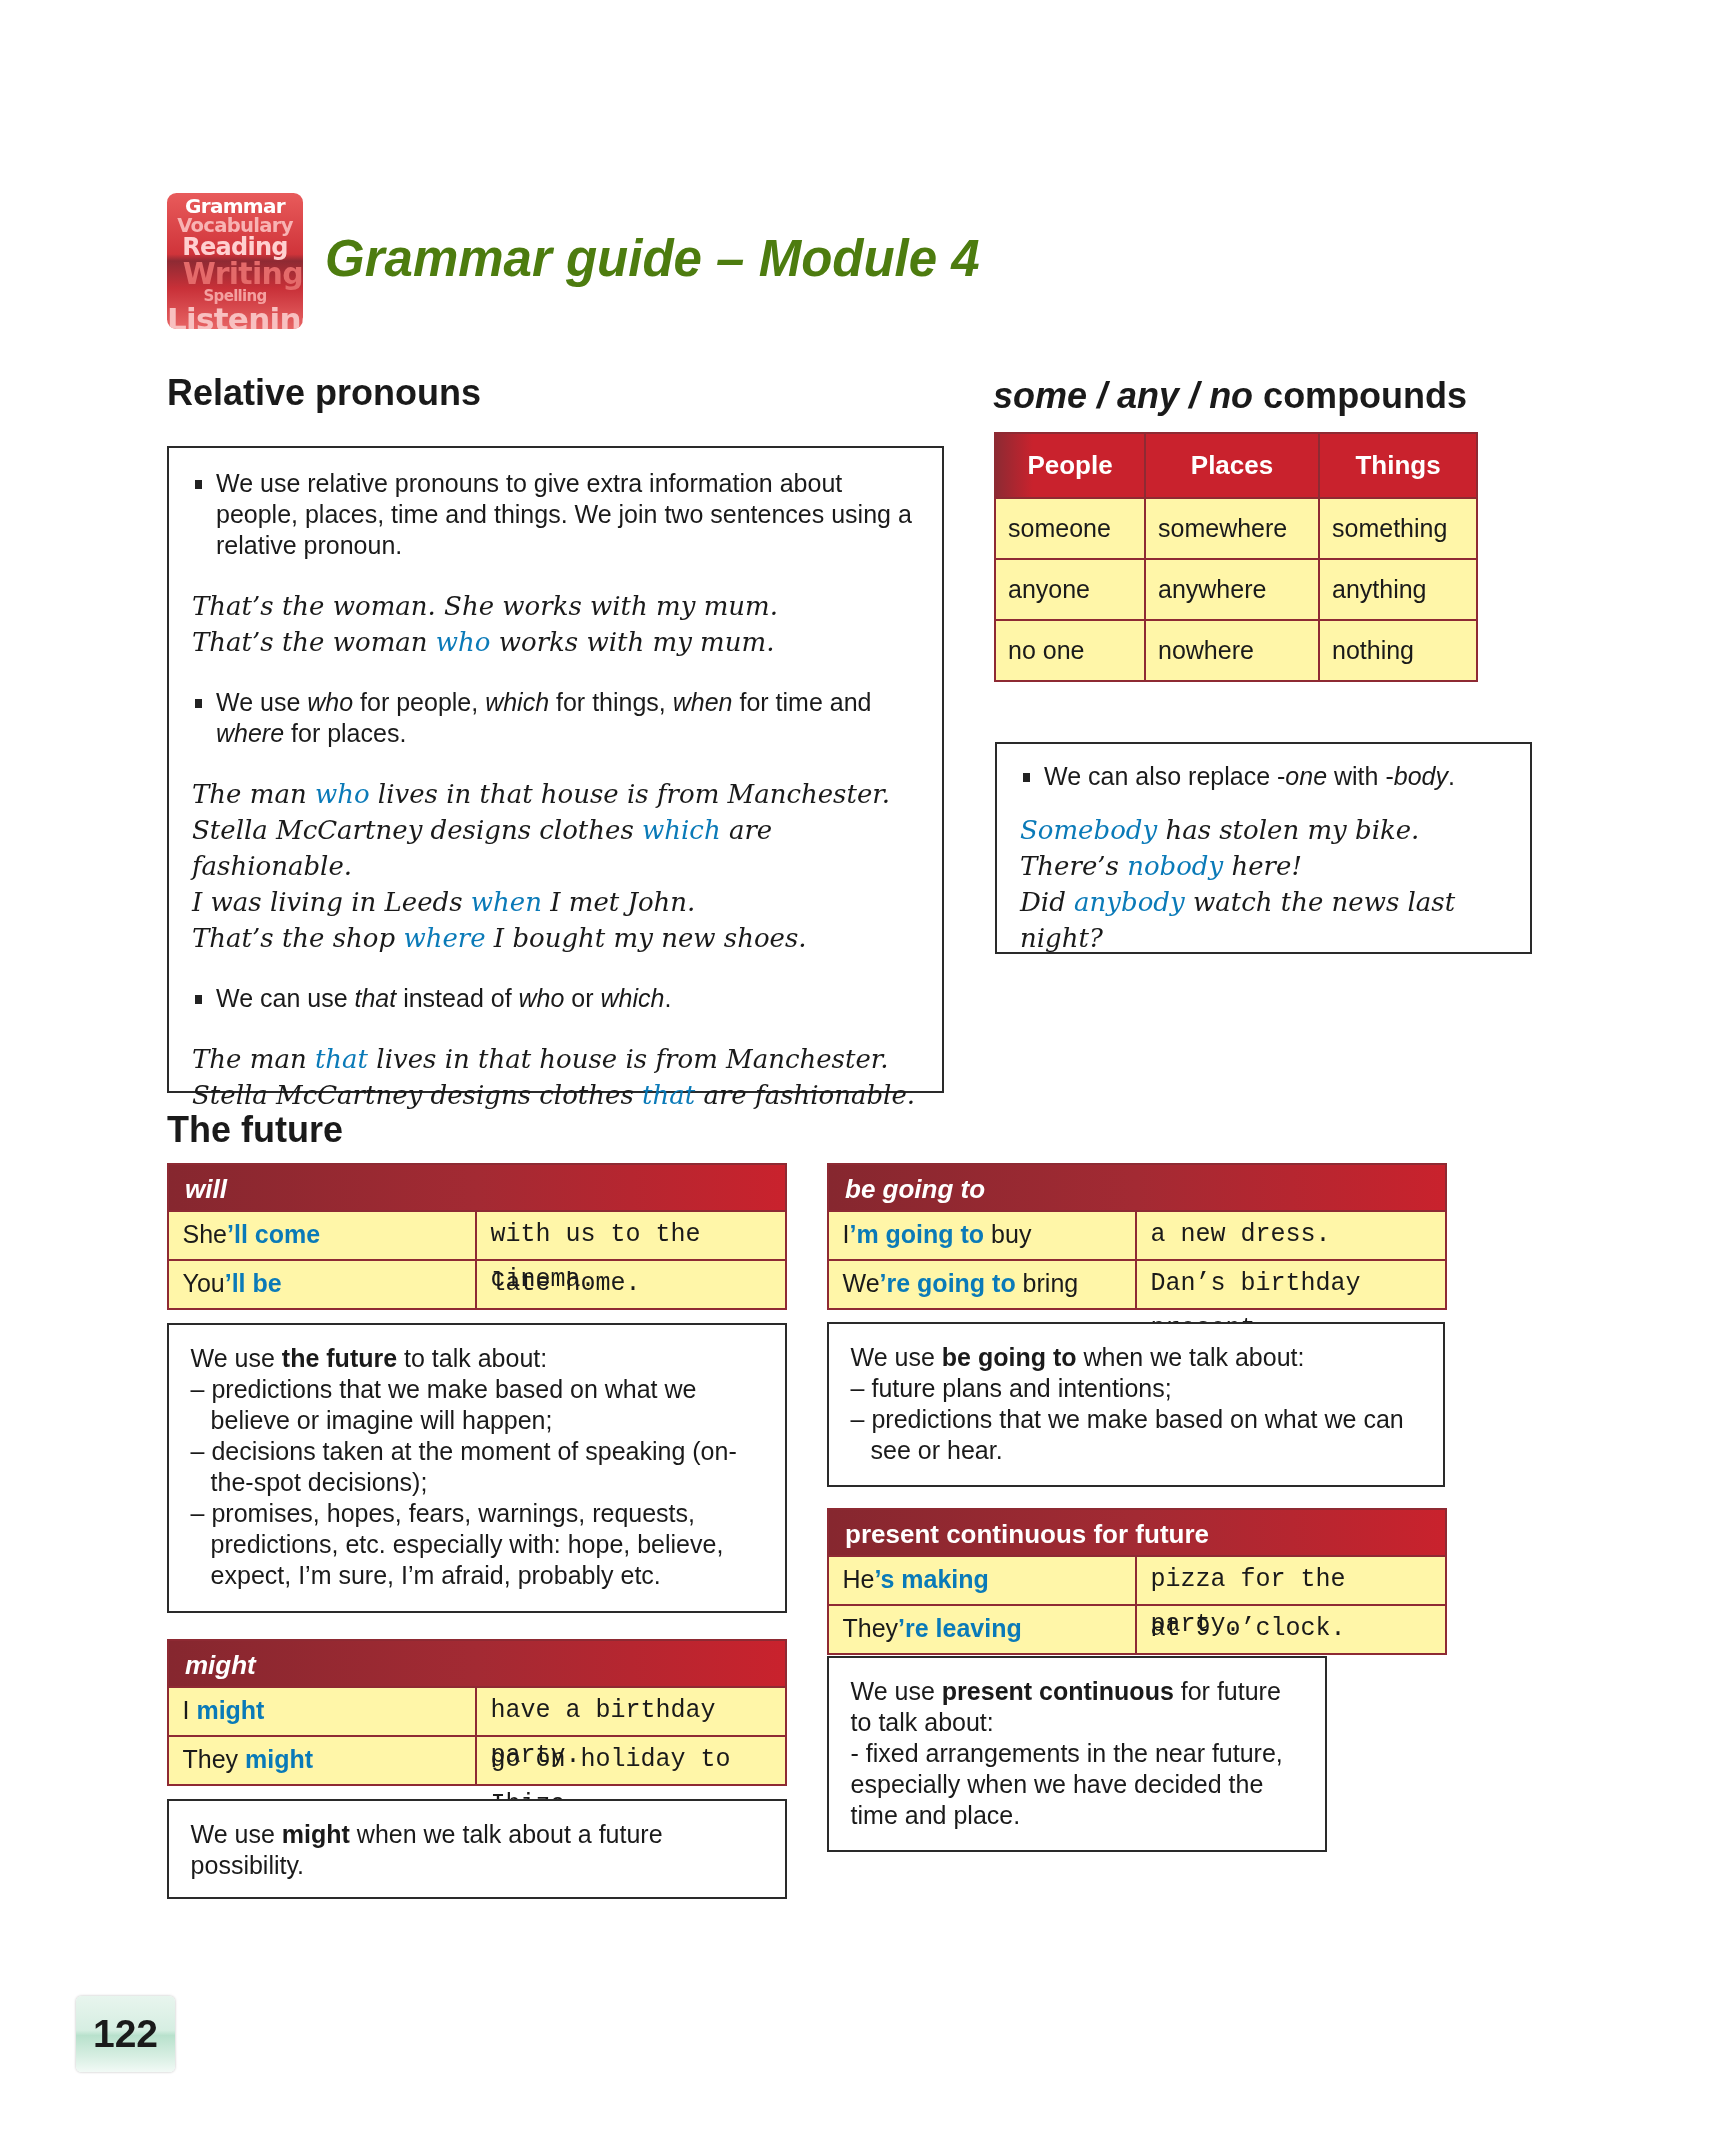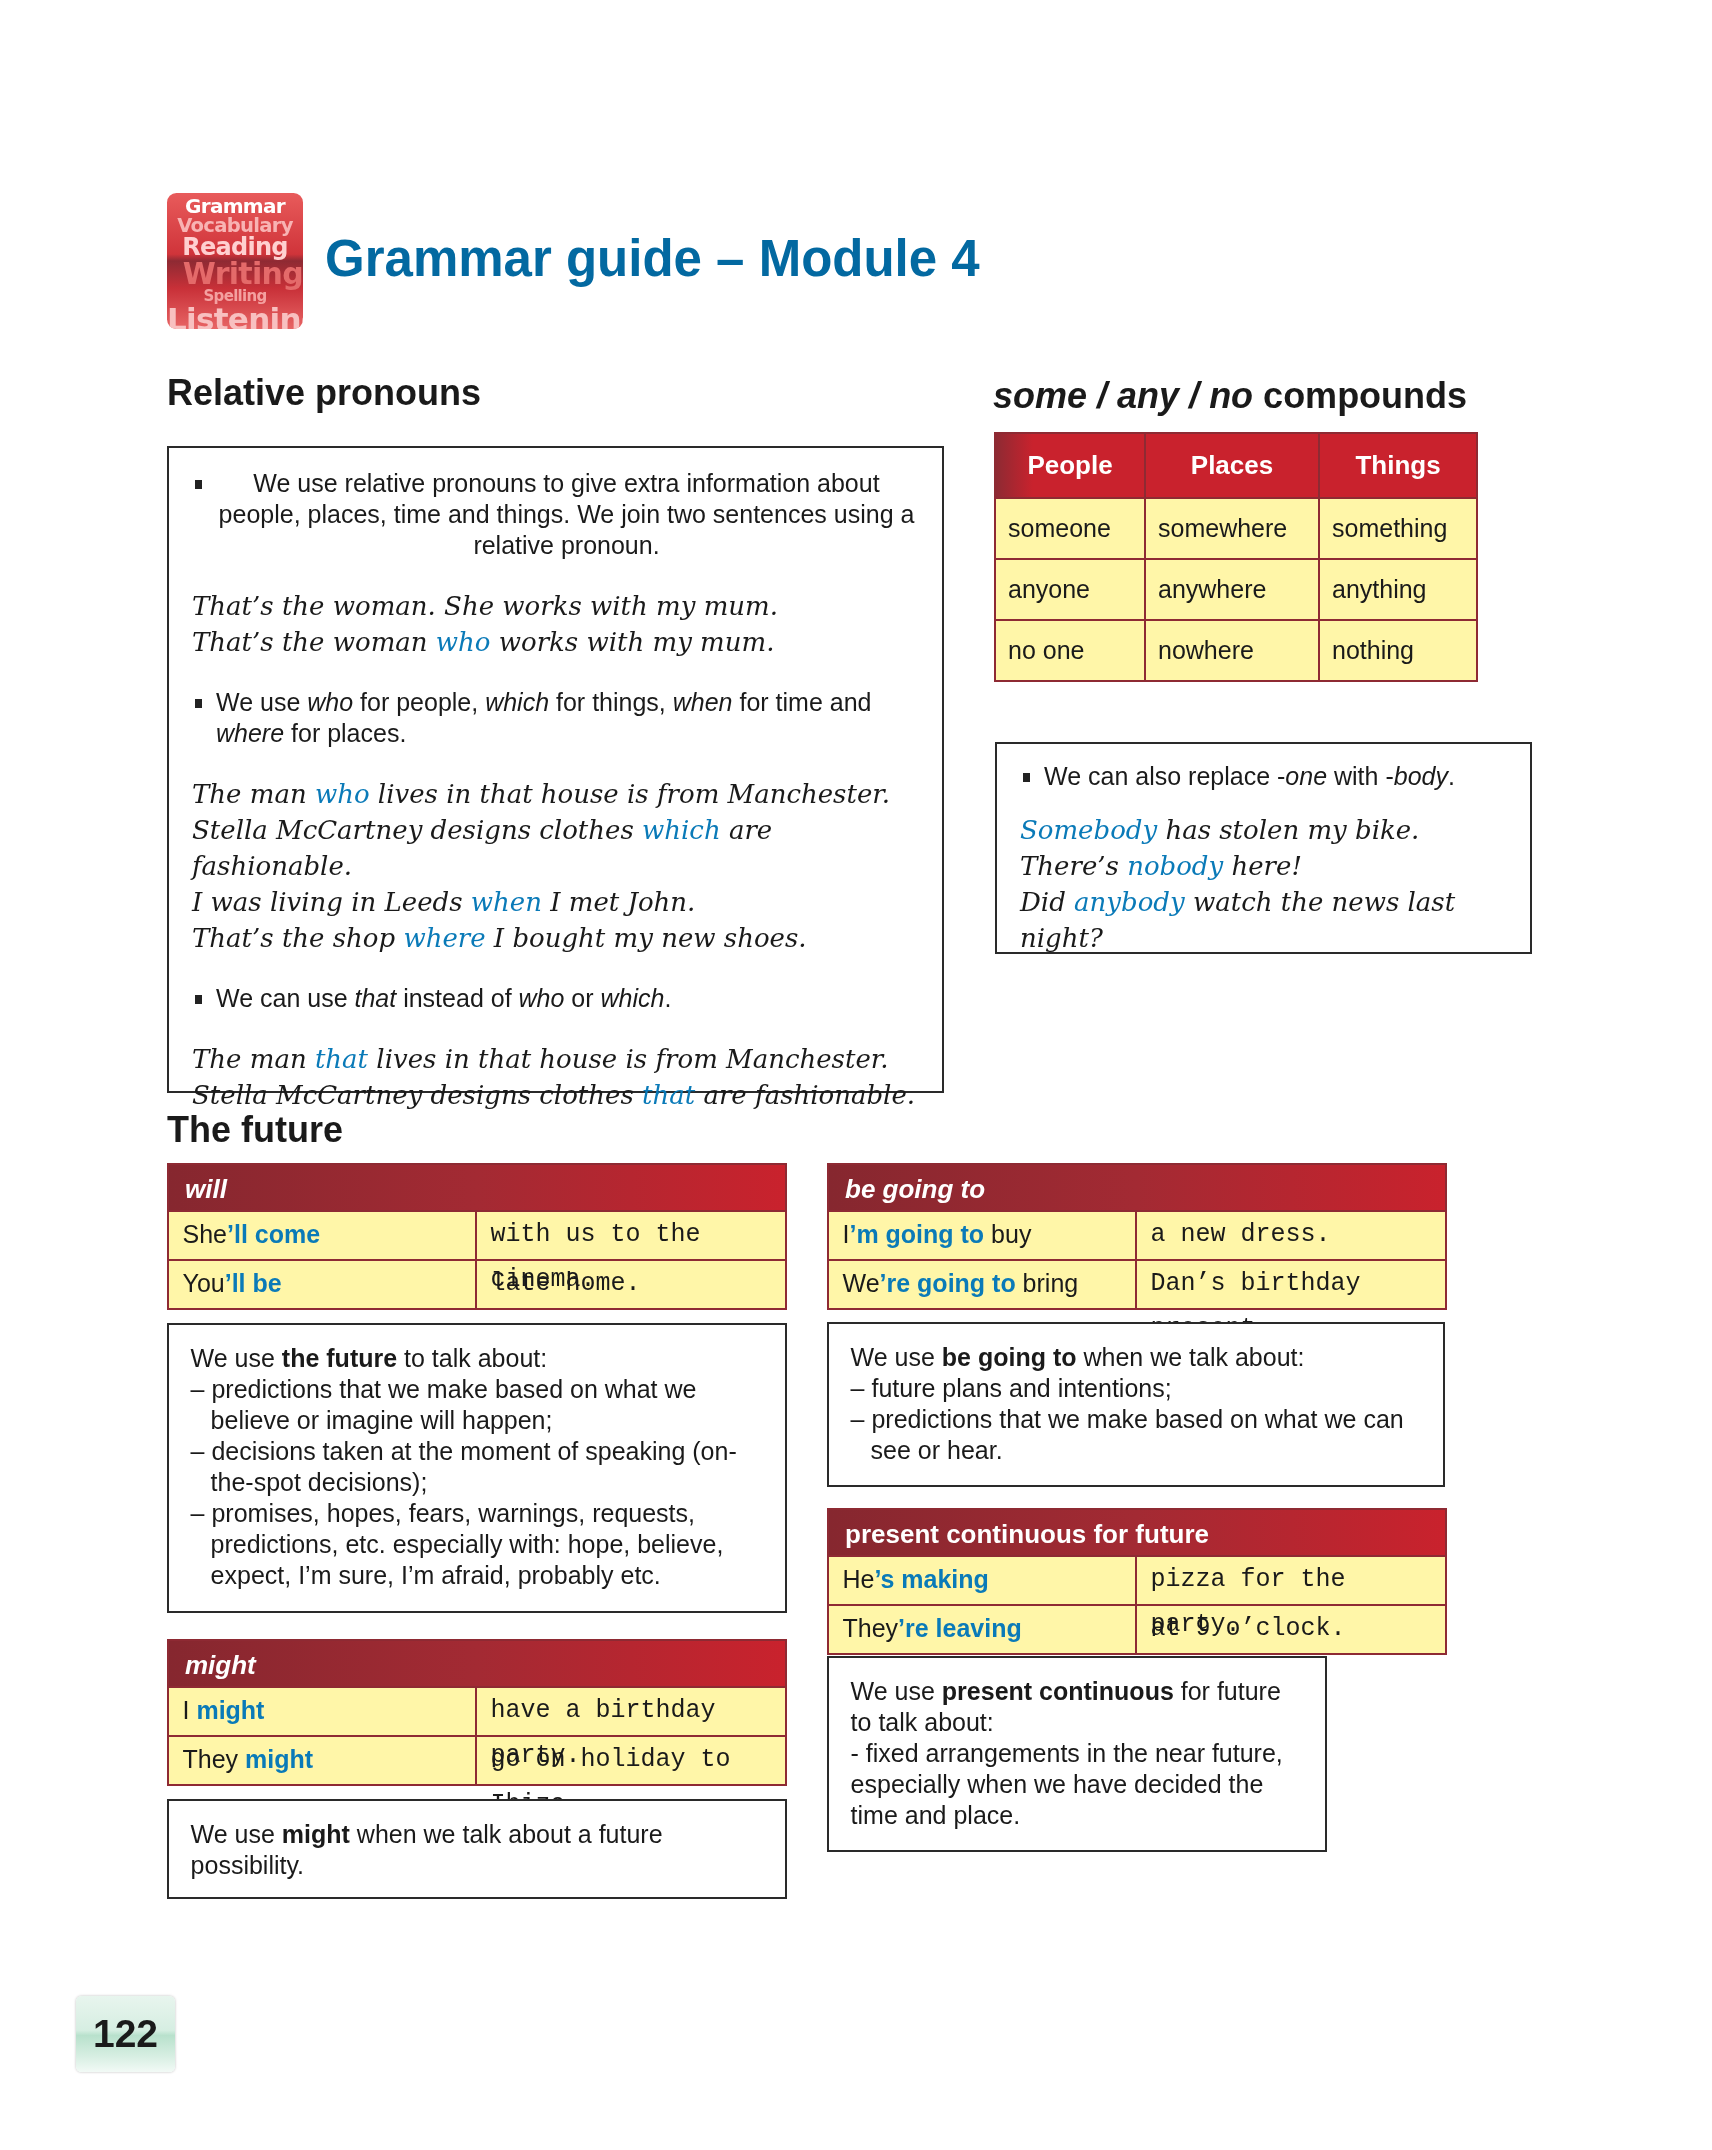--- a/index.html
+++ b/index.html
@@ -14,21 +14,21 @@
     background: linear-gradient(180deg,#e85b5b 0%,#d0343a 45%,#8e2a33 50%,#c83038 70%,#e86565 100%);
     overflow:hidden; text-align:center; font-family:"DejaVu Sans", sans-serif; font-weight:bold; line-height:1; }
   .logo div { letter-spacing:-0.7px; }
   .lg1 { color:#ffffff; font-size:20px; margin-top:2.7px; }
   .lg2 { color:#f8b3b3; font-size:19.6px; }
   .lg3 { color:#ffd0d0; font-size:24px; }
   .lg4 { color:#e46a6a; font-size:30px;text-align:right; }
   .lg5 { color:#f4a0a0; font-size:15px; }
   .lg6 { color:#f8c0c0; font-size:31px;text-decoration:underline; }
 
-  .title { left:325px; top:229px; font-size:51px; font-weight:bold; color:#0369a1; }
+  .title { left:325px; top:229px; font-size:51px; font-weight:bold; color:#4d7c0f;font-style:italic; }
 
   .h2 { font-size:36px; font-weight:bold; color:#1a1a1a; }
 
   .box { border:2.7px solid #2a2a2a; background:#fff; box-sizing:border-box; }
   .txt { font-size:25px; line-height:31px; }
   .bullet { position:relative; padding-left:24px; }
   .bullet:before { content:""; position:absolute; left:2.7px; top:12px; width:7.4px; height:8.8px; background:#222; }
   .ex { font-size:26px; line-height:36px; }
 
   
@@ -62,21 +62,21 @@
   <div class="lg2">Vocabulary</div>
   <div class="lg3">Reading</div>
   <div class="lg4">Writing</div>
   <div class="lg5">Spelling</div>
   <div class="lg6">Listening</div>
 </div>
 <div class="abs title">Grammar guide – Module 4</div>
 
 <div class="abs h2" style="left:167px; top:372px;">Relative pronouns</div>
 <div class="abs box" style="left:167px; top:446px; width:777px; height:647px; padding:20px 23px;">
-  <div class="txt bullet" style="width:701px;text-align:center;">We use relative pronouns to give extra information about people, places, time and things. We join two sentences using a relative pronoun.</div>
+  <div class="txt bullet" style="width:701px;">We use relative pronouns to give extra information about people, places, time and things. We join two sentences using a relative pronoun.</div>
   <div class="ex hand" style="margin-top:27px;">
     <div>That’s the woman. She works with my mum.</div>
     <div><span>That’s the woman </span><span class="blue">who</span><span> works with my mum.</span></div>
   </div>
   <div class="txt bullet" style="margin-top:27px; width:701px;"><span>We use </span><i>who</i><span> for people, </span><i>which</i><span> for things, </span><i>when</i><span> for time and </span><i>where</i><span> for places.</span></div>
   <div class="ex hand" style="margin-top:27px;">
     <div><span>The man </span><span class="blue">who</span><span> lives in that house is from Manchester.</span></div>
     <div><span>Stella McCartney designs clothes </span><span class="blue">which</span><span> are fashionable.</span></div>
     <div><span>I was living in Leeds </span><span class="blue">when</span><span> I met John.</span></div>
     <div><span>That’s the shop </span><span class="blue">where</span><span> I bought my new shoes.</span></div>

